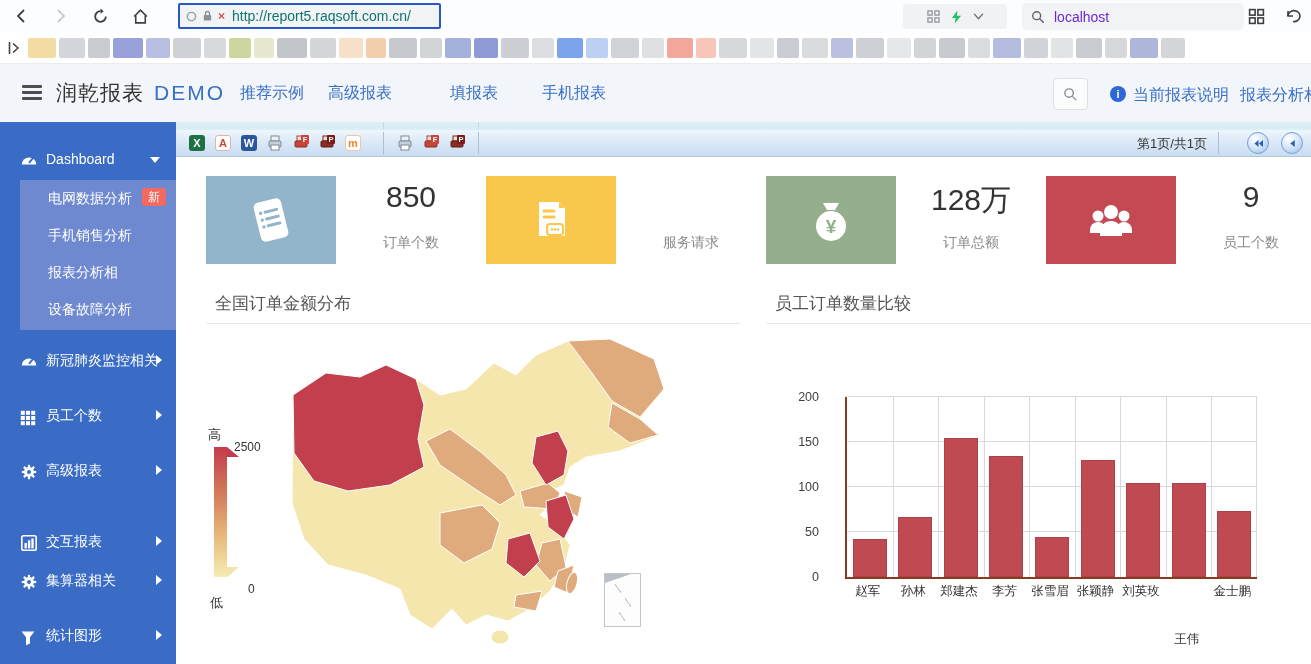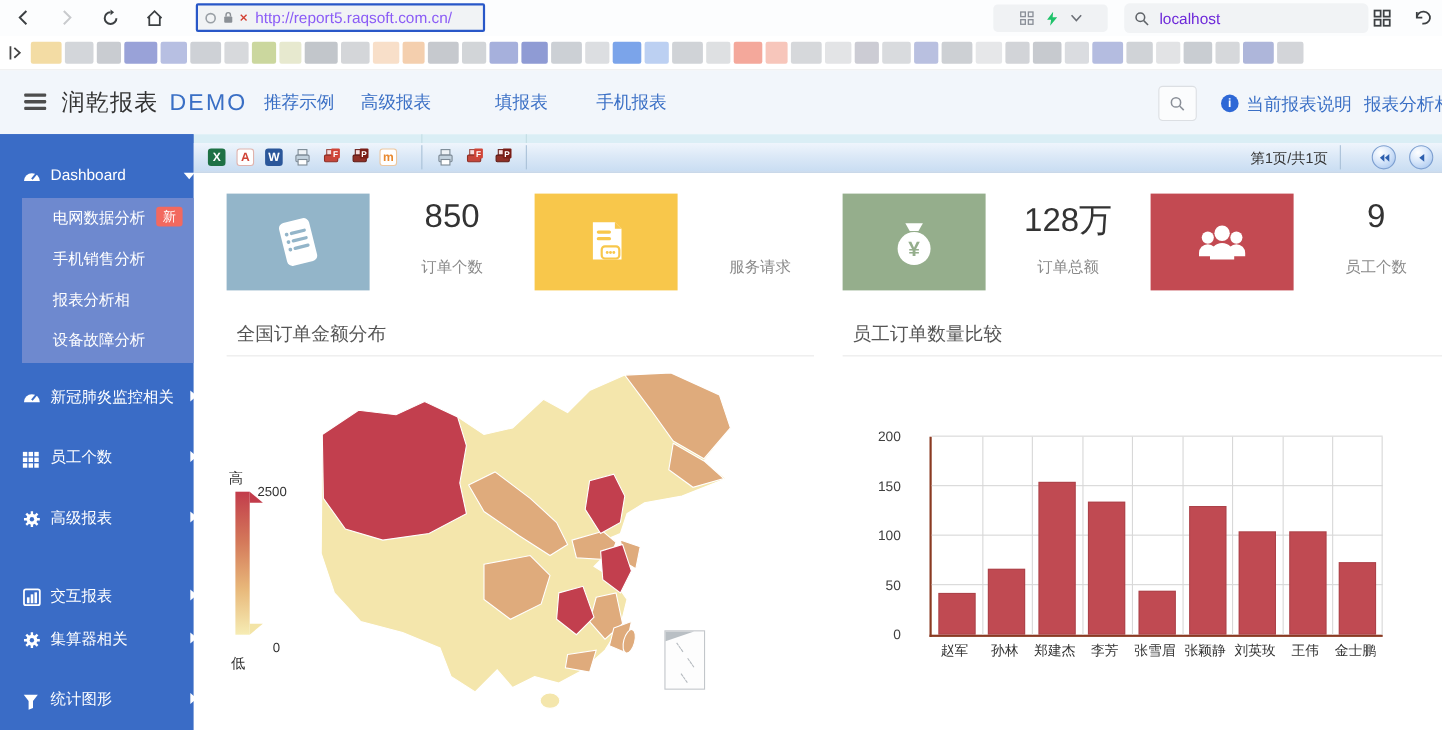--- a/index.html
+++ b/index.html
@@ -5,21 +5,21 @@
   html,body{margin:0;padding:0;background:#fff;}
   .screen{position:relative;width:1311px;height:664px;overflow:hidden;background:#fff;
           font-family:"Liberation Sans","DejaVu Sans",sans-serif;color:#333;}
   .abs{position:absolute;}
 
   
   .browser-bar{position:absolute;left:0;top:0;width:1311px;height:33px;background:#fcfdfe;}
   .nav-ico{position:absolute;top:4px;width:24px;height:24px;display:flex;align-items:center;justify-content:center;cursor:pointer;}
   .url-box{position:absolute;left:178px;top:3px;width:263px;height:26px;background:#f1f3f5;
            border:2px solid #2857c8;border-radius:2px;box-sizing:border-box;display:flex;align-items:center;padding:0 6px;gap:5px;}
-  .url-input{flex:1;border:none;background:transparent;font-size:14px;color:#8b5cf6;outline:none;
+  .url-input{flex:1;border:none;background:transparent;font-size:14px;color:#0f766e;outline:none;
              font-family:"Liberation Sans",sans-serif;}
   .pill{position:absolute;left:903px;top:4px;width:104px;height:25px;background:#f0f2f4;border-radius:4px;
         display:flex;align-items:center;justify-content:center;gap:11px;}
   .qsearch{position:absolute;left:1022px;top:3px;width:204px;height:27px;background:#f1f3f5;border-radius:5px;
            display:flex;align-items:center;padding:0 9px;gap:7px;}
   .qsearch input{border:none;background:transparent;font-size:14px;color:#6d28d9;outline:none;width:140px;
                  font-family:"Liberation Sans",sans-serif;}
 
   
   .bm-strip{position:absolute;left:0;top:33px;width:1311px;height:31px;background:#ffffff;
@@ -52,21 +52,21 @@
   .tb-ico{position:absolute;top:4px;width:18px;height:18px;cursor:pointer;display:flex;align-items:center;justify-content:center;}
   .sq-ico{width:16px;height:16px;border-radius:3px;color:#fff;font-size:11px;font-weight:bold;
           display:flex;align-items:center;justify-content:center;font-family:"Liberation Sans",sans-serif;}
   .page-ind{position:absolute;left:924px;top:5px;width:107px;text-align:right;font-size:13px;color:#333;}
   .pg-btn{position:absolute;top:2px;width:22px;height:22px;border-radius:50%;border:1px solid #7d9fd0;box-sizing:border-box;
           background:radial-gradient(circle at 35% 28%,#ffffff 0%,#d8e7fa 45%,#9dbfec 100%);
           display:flex;align-items:center;justify-content:center;cursor:pointer;}
 
   
   .sidebar{position:absolute;left:0;top:122px;width:176px;height:542px;background:#3a6cc6;color:#fff;}
-  .side-row{position:absolute;left:0;width:176px;height:30px;line-height:30px;font-size:14px;cursor:pointer;padding-left:17px;}
+  .side-row{position:absolute;left:0;width:176px;height:30px;line-height:30px;font-size:14px;cursor:pointer;}
   .side-row .lbl{position:absolute;left:46px;white-space:nowrap;}
   .side-ico{position:absolute;left:20px;top:6px;width:18px;height:18px;}
   .caret-down{position:absolute;right:16px;top:13px;width:0;height:0;border-left:5px solid transparent;
               border-right:5px solid transparent;border-top:6px solid #fff;}
   .arrow-right{position:absolute;right:14px;top:10px;width:0;height:0;border-top:5px solid transparent;
                border-bottom:5px solid transparent;border-left:6px solid #fff;}
   .submenu{position:absolute;left:20px;top:58px;width:156px;height:150px;background:#6e89cf;}
   .sub-item{position:relative;height:37px;line-height:37px;font-size:14px;cursor:pointer;}
   .sub-item .lbl{margin-left:28px;}
   .badge{position:absolute;right:10px;top:8px;background:#f2695f;color:#fff;font-size:12px;
@@ -602,17 +602,17 @@
       <div class="vgrid" style="left: 409px;"></div>
     </div>
   <div class="bar-xaxis">
       <div class="xtick" style="left: 0px; width: 45.5556px;">赵军</div>
       <div class="xtick" style="left: 45.5556px; width: 45.5556px;">孙林</div>
       <div class="xtick" style="left: 91.1111px; width: 45.5556px;">郑建杰</div>
       <div class="xtick" style="left: 136.667px; width: 45.5556px;">李芳</div>
       <div class="xtick" style="left: 182.222px; width: 45.5556px;">张雪眉</div>
       <div class="xtick" style="left: 227.778px; width: 45.5556px;">张颖静</div>
       <div class="xtick" style="left: 273.333px; width: 45.5556px;">刘英玫</div>
-      <div class="xtick" style="left: 318.889px; width: 45.5556px;">王伟</div>
+      <div class="xtick" style="left: 318.889px; width: 45.5556px; margin-top: 48px;">王伟</div>
       <div class="xtick" style="left: 364.444px; width: 45.5556px;">金士鹏</div>
     </div>
 
 </div>
 
 </body></html>

